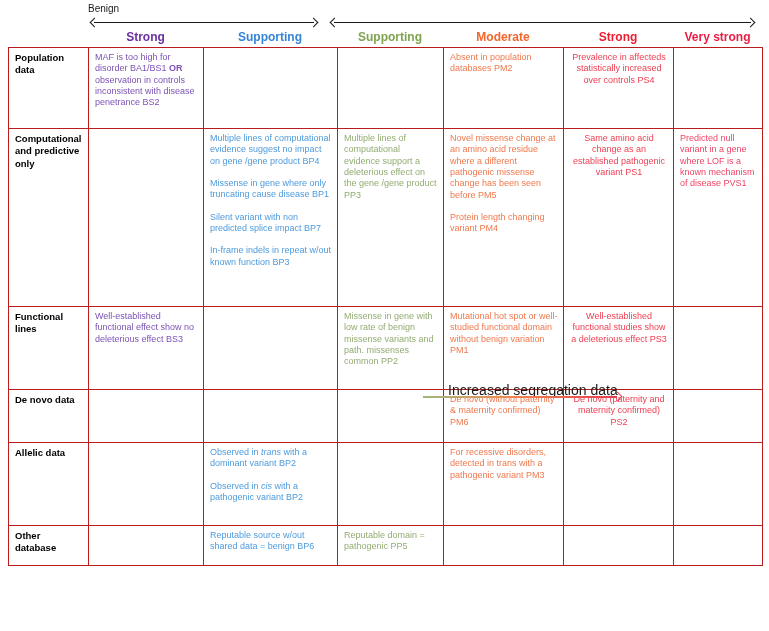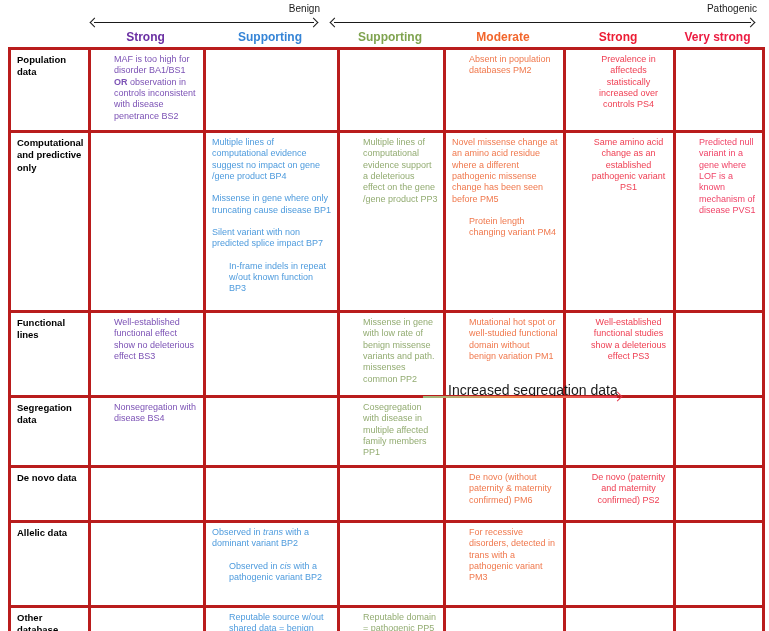--- a/index.html
+++ b/index.html
@@ -1,21 +1,21 @@
 <!DOCTYPE html>
 <html><head>
 <meta charset="utf-8">
 <style>
   html,body { margin:0; padding:0; background:#fff; }
   body { width:769px; height:631px; font-family:"Liberation Sans", sans-serif; }
   .fig { position:relative; width:769px; height:631px; background:#fff; }
 
   
   .header { position:absolute; top:0; left:0; width:769px; height:47px; }
-  .scale-label { position:absolute; font-size:10px; color:#1a1a1a; text-align:right; }
+  .scale-label { position:absolute; font-size:10px; color:#1a1a1a; text-align:left; }
   .lbl-benign { left:88px; width:232px; top:3px; }
   .lbl-path   { left:330px; width:427px; top:3px; }
 
   .dbl-arrow { position:absolute; height:9px; top:18px; }
   .arr-benign { left:90px;  width:228px; }
   .arr-path   { left:330px; width:425px; }
   .shaft { position:absolute; left:4px; right:4px; top:3.8px; height:1.3px; background:#1a1a1a; }
   .chev { position:absolute; width:6px; height:6px; top:1.4px;
           border-left:1.4px solid #1a1a1a; border-top:1.4px solid #1a1a1a; }
   .chev.l { left:1px;  transform:rotate(-45deg); }
@@ -29,29 +29,29 @@
   .h-bs   { color:#6B30A3; }
   .h-bsup { color:#3584D6; }
   .h-psup { color:#7FA34F; }
   .h-pmod { color:#F2662C; }
   .h-pstr { color:#EC1C33; }
   .h-pvs  { color:#EC1C42; }
 
   
   .tbl-wrap { position:absolute; top:47px; left:8px; width:756px; }
   table { border-collapse:collapse; table-layout:fixed; width:754px; border:1.5px solid #2f2f2f; }
-  td { border:3px solid #b91c1c; vertical-align:top; padding:4px 5px 3px 6px;
+  td { border:1px solid #b91c1c; vertical-align:top; padding:4px 5px 3px 6px;
        font-size:9px; line-height:1.26; overflow:hidden; }
   tr.h1 td{height:73px} tr.h2 td{height:170px} tr.h3 td{height:75px} tr.h4 td{height:60px}
   tr.h5 td{height:45px} tr.h6 td{height:75px} tr.h7 td{height:32px}
 
   .rowlab { font-weight:bold; color:#000; font-size:9.5px; line-height:1.3; }
 
   p.crit { margin:0 0 11px 0; }
-  td p.crit:last-child { margin-bottom:0;margin-left:17px; }
+  td p.crit:last-child { margin-bottom:0; }
 
   .t-bs   { color:#7C52B5; }
   .t-bsup { color:#4E9BDD; }
   .t-psup { color:#93AC72; }
   .t-pmod { color:#F0794E; }
   .t-pstr { color:#EF4054;text-align:center; }
   .t-pvs  { color:#F04468; }
 
   
   .seg-label { position:absolute; left:440px; top:335px; font-size:14px; color:#1a1a1a; white-space:nowrap; }
@@ -60,21 +60,20 @@
   .seg-head  { position:absolute; left:606px; top:346px; width:6px; height:6px;
                border-top:1.5px solid #E23B4E; border-right:1.5px solid #E23B4E; transform:rotate(45deg); }
 </style>
 </head>
 <body>
 
 <div class="fig">
 
   <div class="header">
     <div class="scale-label lbl-benign">Benign</div>
-    <div class="scale-label lbl-path">Pathogenic</div>
 
     <div class="dbl-arrow arr-benign">
       <span class="chev l"></span>
       <span class="shaft"></span>
       <span class="chev r"></span>
     </div>
     <div class="dbl-arrow arr-path">
       <span class="chev l"></span>
       <span class="shaft"></span>
       <span class="chev r"></span>
@@ -155,33 +154,20 @@
         </td>
         <td>
           <p class="crit t-pmod">Mutational hot spot or well-studied functional domain without benign variation PM1</p>
         </td>
         <td>
           <p class="crit t-pstr">Well-established functional studies show a deleterious effect PS3</p>
         </td>
         <td></td>
       </tr>
 
-      <tr class="h4">
-        <td class="rowlab">Segregation data</td>
-        <td>
-          <p class="crit t-bs">Nonsegregation with disease BS4</p>
-        </td>
-        <td></td>
-        <td>
-          <p class="crit t-psup">Cosegregation with disease in multiple affected family members PP1</p>
-        </td>
-        <td></td>
-        <td></td>
-        <td></td>
-      </tr>
 
       <tr class="h5">
         <td class="rowlab">De novo data</td>
         <td></td>
         <td></td>
         <td></td>
         <td>
           <p class="crit t-pmod">De novo (without paternity &amp; maternity confirmed) PM6</p>
         </td>
         <td>

